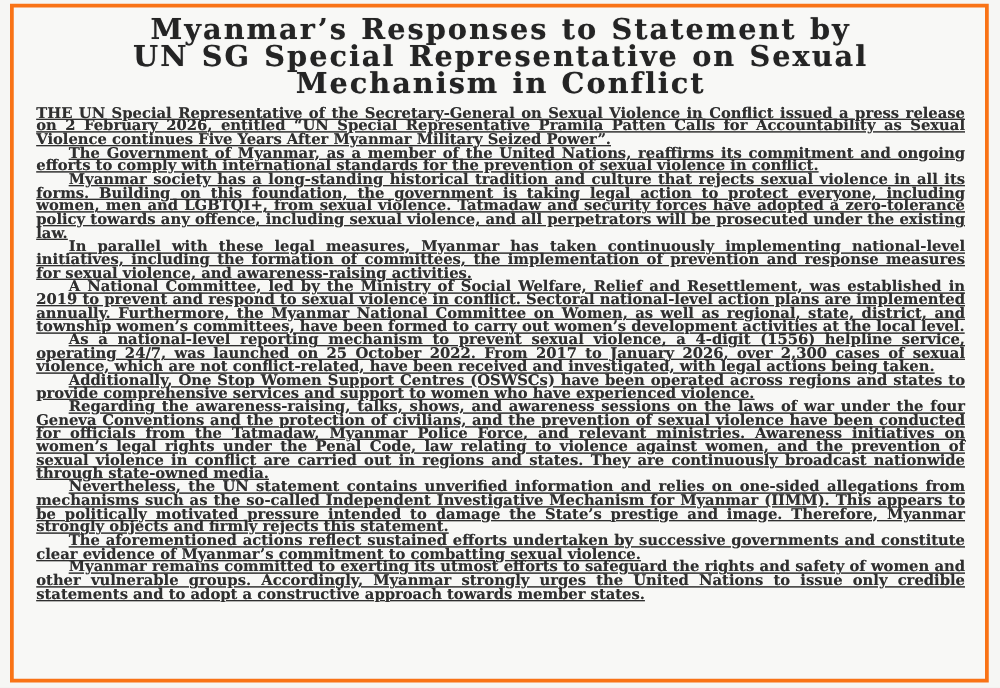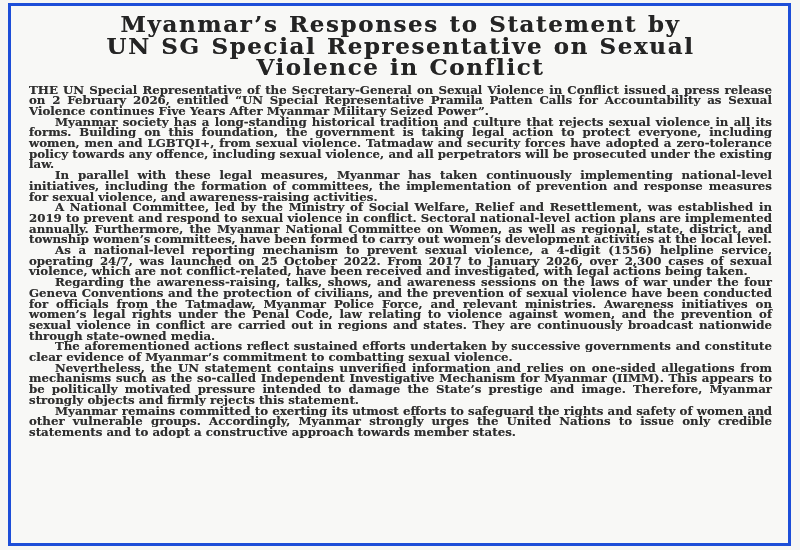--- a/index.html
+++ b/index.html
@@ -10,21 +10,21 @@
     overflow: hidden;
   }
   .sheet {
     position: relative;
     width: 800px; height: 550px;
     background: #f6f6f4;
   }
   .frame {
     position: absolute;
     left: 8px; top: 3px; right: 9px; bottom: 4px;
-    border: 3px solid #1d4ed8;
+    border: 3px solid #f97316;
     background: #f8f8f6;
     padding: 2px 16px 4px 18px;
     display: flex;
     flex-direction: column;
     overflow: hidden;
   }
   .title {
     text-align: center;
     font-weight: 700;
     font-size: 23px;
@@ -35,20 +35,21 @@
     margin: 5px 0 7px 0;
     text-shadow: 0 0 0.6px rgba(30,30,30,0.55);
   }
   .body-text {
     color: #2f2f2f;
     font-weight: 700;
     font-size: 11.8px;
     line-height: 10.7px;
     text-align: justify;
     text-shadow: 0 0 0.5px rgba(45,45,45,0.5);
+    text-decoration: underline;
   }
   .body-text p { text-indent: 26px; }
   .body-text p.no-indent { text-indent: 0; }
   .signature {
     margin-top: auto;
     padding: 4px 0 3px 0;
     text-align: center;
     font-weight: 700;
     font-size: 14.5px;
     letter-spacing: 0.4px;
@@ -58,30 +59,32 @@
 </style>
 </head>
 <body>
 
 <div class="sheet">
   <div class="frame">
 
     <h1 class="title">
       <div>Myanmar’s Responses to Statement by</div>
       <div>UN SG Special Representative on Sexual</div>
-      <div>Violence in Conflict</div>
+      <div>Mechanism in Conflict</div>
     </h1>
 
     <div class="body-text">
       <p class="no-indent">THE UN Special Representative of the Secretary-General on Sexual Violence in Conflict issued a press release on 2 February 2026, entitled “UN Special Representative Pramila Patten Calls for Accountability as Sexual Violence continues Five Years After Myanmar Military Seized Power”.</p>
+      <p>The Government of Myanmar, as a member of the United Nations, reaffirms its commitment and ongoing efforts to comply with international standards for the prevention of sexual violence in conflict.</p>
       <p>Myanmar society has a long-standing historical tradition and culture that rejects sexual violence in all its forms. Building on this foundation, the government is taking legal action to protect everyone, including women, men and LGBTQI+, from sexual violence. Tatmadaw and security forces have adopted a zero-tolerance policy towards any offence, including sexual violence, and all perpetrators will be prosecuted under the existing law.</p>
       <p>In parallel with these legal measures, Myanmar has taken continuously implementing national-level initiatives, including the formation of committees, the implementation of prevention and response measures for sexual violence, and awareness-raising activities.</p>
       <p>A National Committee, led by the Ministry of Social Welfare, Relief and Resettlement, was established in 2019 to prevent and respond to sexual violence in conflict. Sectoral national-level action plans are implemented annually. Furthermore, the Myanmar National Committee on Women, as well as regional, state, district, and township women’s committees, have been formed to carry out women’s development activities at the local level.</p>
       <p>As a national-level reporting mechanism to prevent sexual violence, a 4-digit (1556) helpline service, operating 24/7, was launched on 25 October 2022. From 2017 to January 2026, over 2,300 cases of sexual violence, which are not conflict-related, have been received and investigated, with legal actions being taken.</p>
+      <p>Additionally, One Stop Women Support Centres (OSWSCs) have been operated across regions and states to provide comprehensive services and support to women who have experienced violence.</p>
       <p>Regarding the awareness-raising, talks, shows, and awareness sessions on the laws of war under the four Geneva Conventions and the protection of civilians, and the prevention of sexual violence have been conducted for officials from the Tatmadaw, Myanmar Police Force, and relevant ministries. Awareness initiatives on women’s legal rights under the Penal Code, law relating to violence against women, and the prevention of sexual violence in conflict are carried out in regions and states. They are continuously broadcast nationwide through state-owned media.</p>
+      <p>Nevertheless, the UN statement contains unverified information and relies on one-sided allegations from mechanisms such as the so-called Independent Investigative Mechanism for Myanmar (IIMM). This appears to be politically motivated pressure intended to damage the State’s prestige and image. Therefore, Myanmar strongly objects and firmly rejects this statement.</p>
       <p>The aforementioned actions reflect sustained efforts undertaken by successive governments and constitute clear evidence of Myanmar’s commitment to combatting sexual violence.</p>
-      <p>Nevertheless, the UN statement contains unverified information and relies on one-sided allegations from mechanisms such as the so-called Independent Investigative Mechanism for Myanmar (IIMM). This appears to be politically motivated pressure intended to damage the State’s prestige and image. Therefore, Myanmar strongly objects and firmly rejects this statement.</p>
       <p>Myanmar remains committed to exerting its utmost efforts to safeguard the rights and safety of women and other vulnerable groups. Accordingly, Myanmar strongly urges the United Nations to issue only credible statements and to adopt a constructive approach towards member states.</p>
     </div>
 
 
   </div>
 </div>
 
 </body></html>

